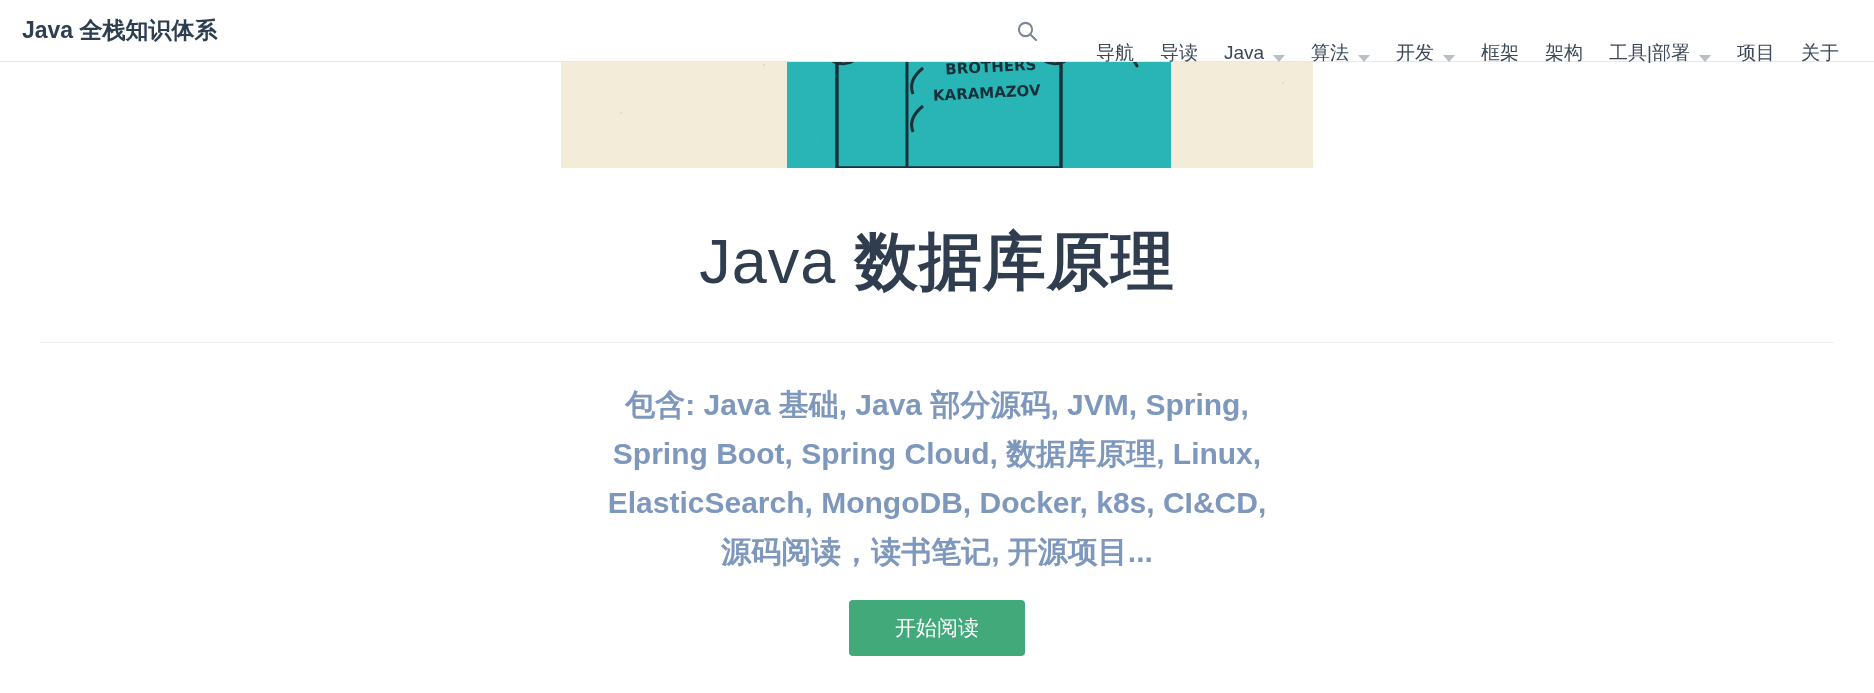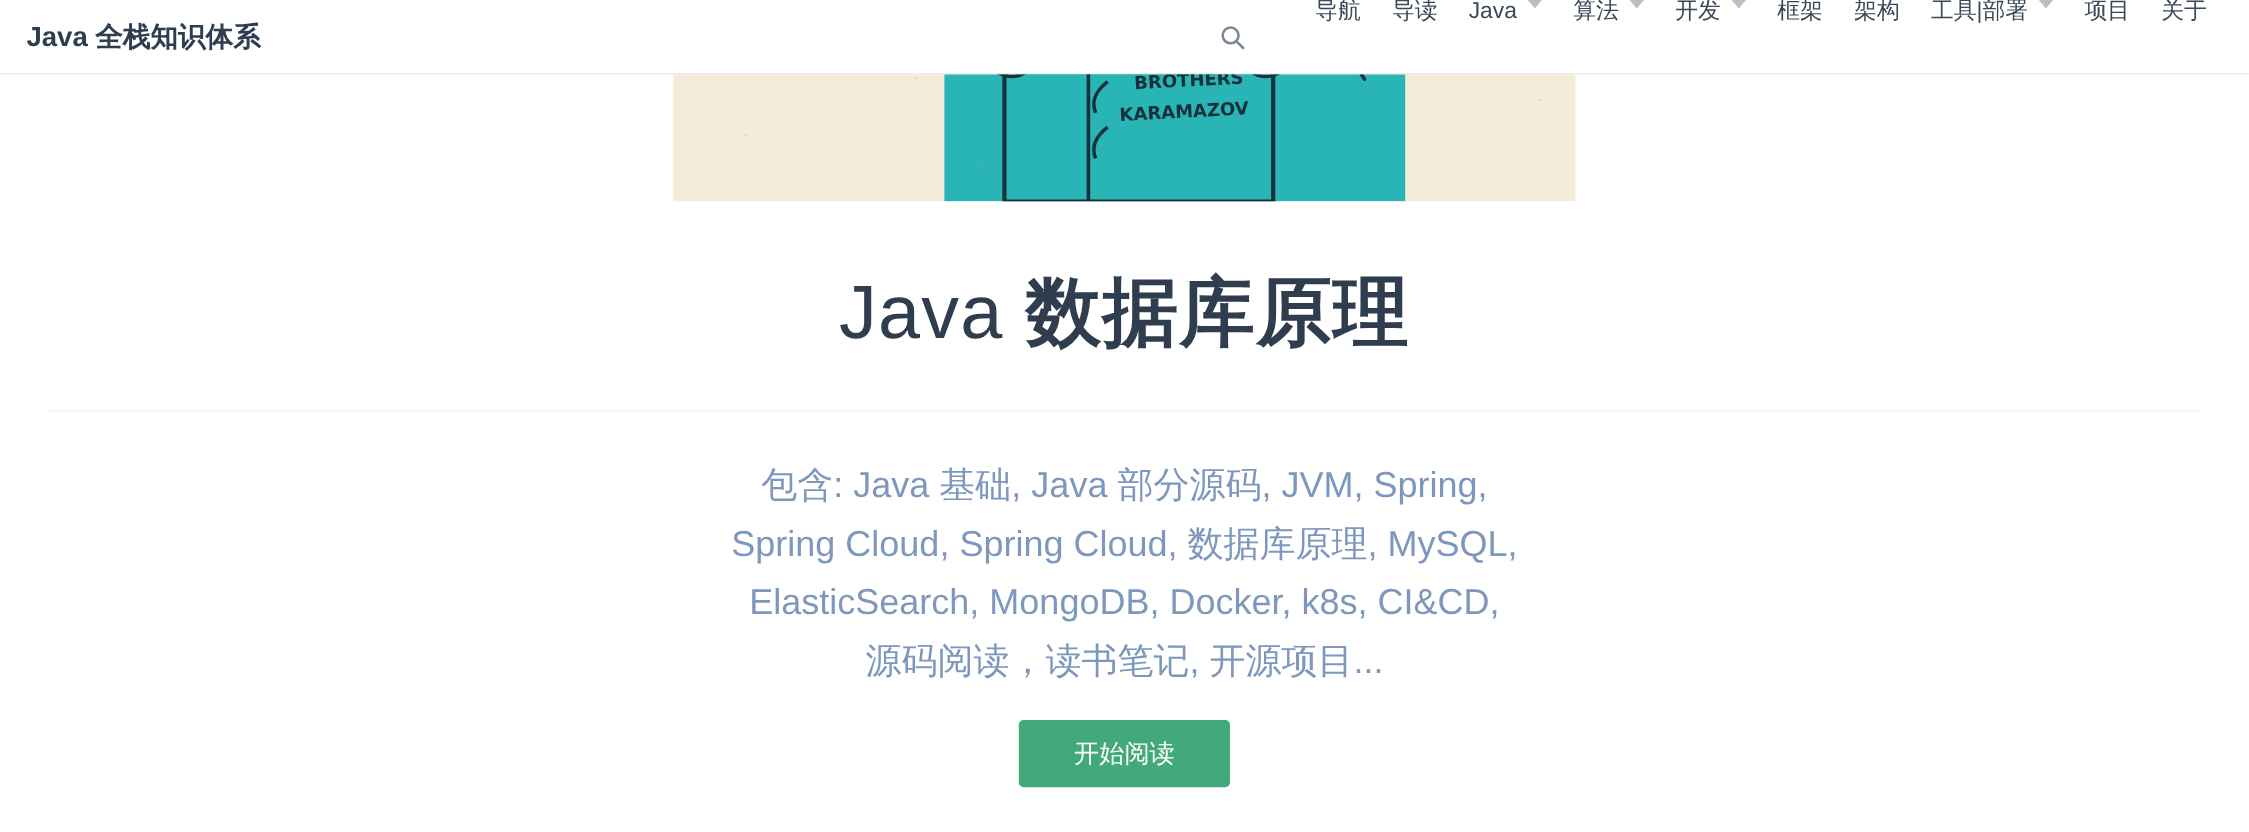--- a/index.html
+++ b/index.html
@@ -49,21 +49,21 @@
   .search-btn svg { display: block; }
   .nav-list {
     display: flex;
     align-items: center;
     list-style: none;
     margin: 0;
     padding: 0 0 0 34px;
   }
   .nav-item {
     display: flex;
-    align-items: flex-start;
+    align-items: flex-end;
     padding: 0 13px;
     height: 62px;
     cursor: pointer;
     white-space: nowrap;
   }
   .nav-label {
     font-size: 19px;
     color: #3c4858;
     line-height: 1;
   }
@@ -134,21 +134,21 @@
   }
 
   
   .hero-desc {
     text-align: center;
     color: #7e97bd;
     font-size: 30px;
     line-height: 49px;
     margin: 37px auto 0 auto;
     max-width: 820px;
-    font-weight: normal;
+    font-weight: bold;
   }
   .hero-desc .line { display: block; white-space: nowrap; }
 
   
   .cta-wrap {
     display: flex;
     justify-content: center;
     margin-top: 24px;
   }
   .cta-button {
@@ -279,21 +279,21 @@
   </div>
 
   <h1 class="hero-title">
     <span class="latin">Java</span><span> </span><span>数据库原理</span>
   </h1>
 
   <div class="title-rule"></div>
 
   <p class="hero-desc">
     <span class="line">包含: Java 基础, Java 部分源码, JVM, Spring,</span>
-    <span class="line">Spring Cloud, Spring Cloud, 数据库原理, MySQL,</span>
+    <span class="line">Spring Boot, Spring Cloud, 数据库原理, Linux,</span>
     <span class="line">ElasticSearch, MongoDB, Docker, k8s, CI&amp;CD,</span>
     <span class="line">源码阅读，读书笔记, 开源项目...</span>
   </p>
 
   <div class="cta-wrap">
     <button class="cta-button">开始阅读</button>
   </div>
 
 </main>
 

